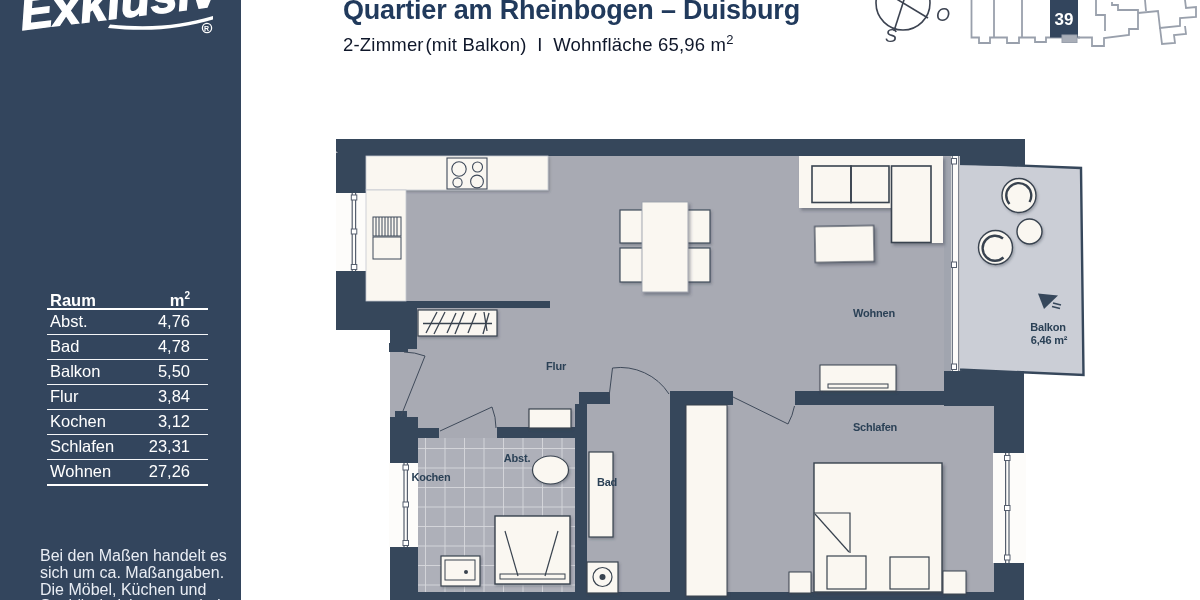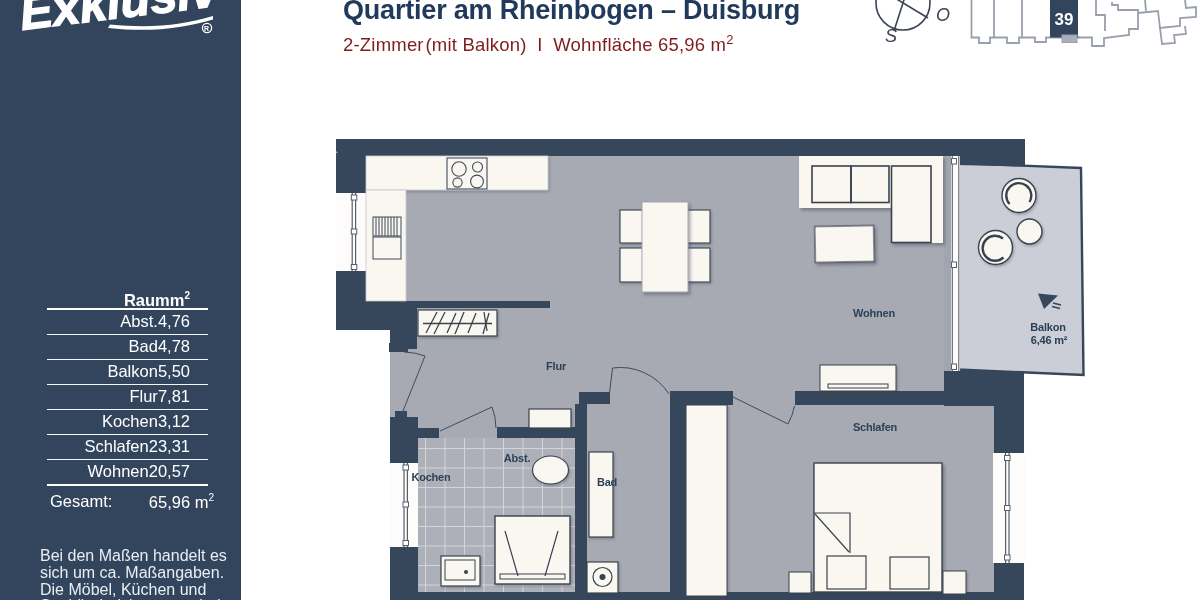--- a/index.html
+++ b/index.html
@@ -2,32 +2,32 @@
 <html lang="de"><head>
 <meta charset="utf-8">
 <title>Quartier am Rheinbogen – Duisburg</title>
 <style>
   html,body{margin:0;padding:0;background:#fff;}
   #page{position:relative;width:1200px;height:600px;overflow:hidden;background:#fff;
         font-family:"Liberation Sans",sans-serif;}
   #sidebar{position:absolute;left:0;top:0;width:241px;height:600px;background:#33455d;color:#fff;}
   #logo{position:absolute;left:0;top:-30px;width:241px;height:100px;}
   #tbl{position:absolute;left:47px;top:284px;width:161px;font-size:16.5px;color:#fff;}
-  .trow{display:flex;justify-content:flex-end;align-items:baseline;
+  .trow{display:flex;justify-content:space-between;align-items:baseline;
         border-bottom:1.4px solid rgba(255,255,255,0.95);padding:3px 0 4px 3px;height:17px;line-height:17px;}
   .trow .num{padding-right:18px;}
   .thead{font-weight:bold;border-bottom:2.6px solid #fff;}
   .tlast{border-bottom:2.6px solid #fff;}
   .gesamt{position:relative;height:24px;}
   .gesamt .n{position:absolute;left:3px;top:6px;}
   .gesamt .v{position:absolute;right:-6px;top:6px;white-space:nowrap;}
   sup{font-size:10px;}
   #disclaimer{position:absolute;left:40px;top:548px;width:200px;font-size:16px;line-height:16.8px;color:#e9edf4;}
   #title{position:absolute;left:343px;top:-5px;font-size:27px;font-weight:bold;color:#213a5c;letter-spacing:-0.2px;white-space:nowrap;}
-  #subtitle{position:absolute;left:343px;top:32px;font-size:18.5px;color:#7f1d1d;letter-spacing:0.2px;white-space:nowrap;}
+  #subtitle{position:absolute;left:343px;top:32px;font-size:18.5px;color:#0f172a;letter-spacing:0.2px;white-space:nowrap;}
   #subtitle sup{font-size:13px;}
   svg text{font-family:"Liberation Sans",sans-serif;}
   .rlabel{font-weight:bold;fill:#2b4156;font-size:11px;letter-spacing:-0.2px;}
 </style>
 </head>
 <body>
 <div id="page">
 
   <div id="sidebar">
 
@@ -54,37 +54,33 @@
       <div class="trow">
           <span>Bad</span>
           <span class="num">4,78</span>
         </div>
       <div class="trow">
           <span>Balkon</span>
           <span class="num">5,50</span>
         </div>
       <div class="trow">
           <span>Flur</span>
-          <span class="num">7,81</span>
+          <span class="num">3,84</span>
         </div>
       <div class="trow">
           <span>Kochen</span>
           <span class="num">3,12</span>
         </div>
       <div class="trow">
           <span>Schlafen</span>
           <span class="num">23,31</span>
         </div>
       <div class="trow tlast">
           <span>Wohnen</span>
-          <span class="num">20,57</span>
-        </div>
-      <div class="gesamt">
-          <span class="n">Gesamt:</span>
-          <span class="v">65,96 m<sup>2</sup></span>
+          <span class="num">27,26</span>
         </div>
     </div>
 
     <div id="disclaimer">Bei den Maßen handelt es sich um ca. Maßangaben. Die Möbel, Küchen und Sanitäreinrichtungen sind</div>
   </div>
 
   <div id="title">Quartier am Rheinbogen – Duisburg</div>
 
   <div id="subtitle">2-Zimmer (mit Balkon) &nbsp;I&nbsp; Wohnfläche 65,96 m<sup>2</sup></div>
 

